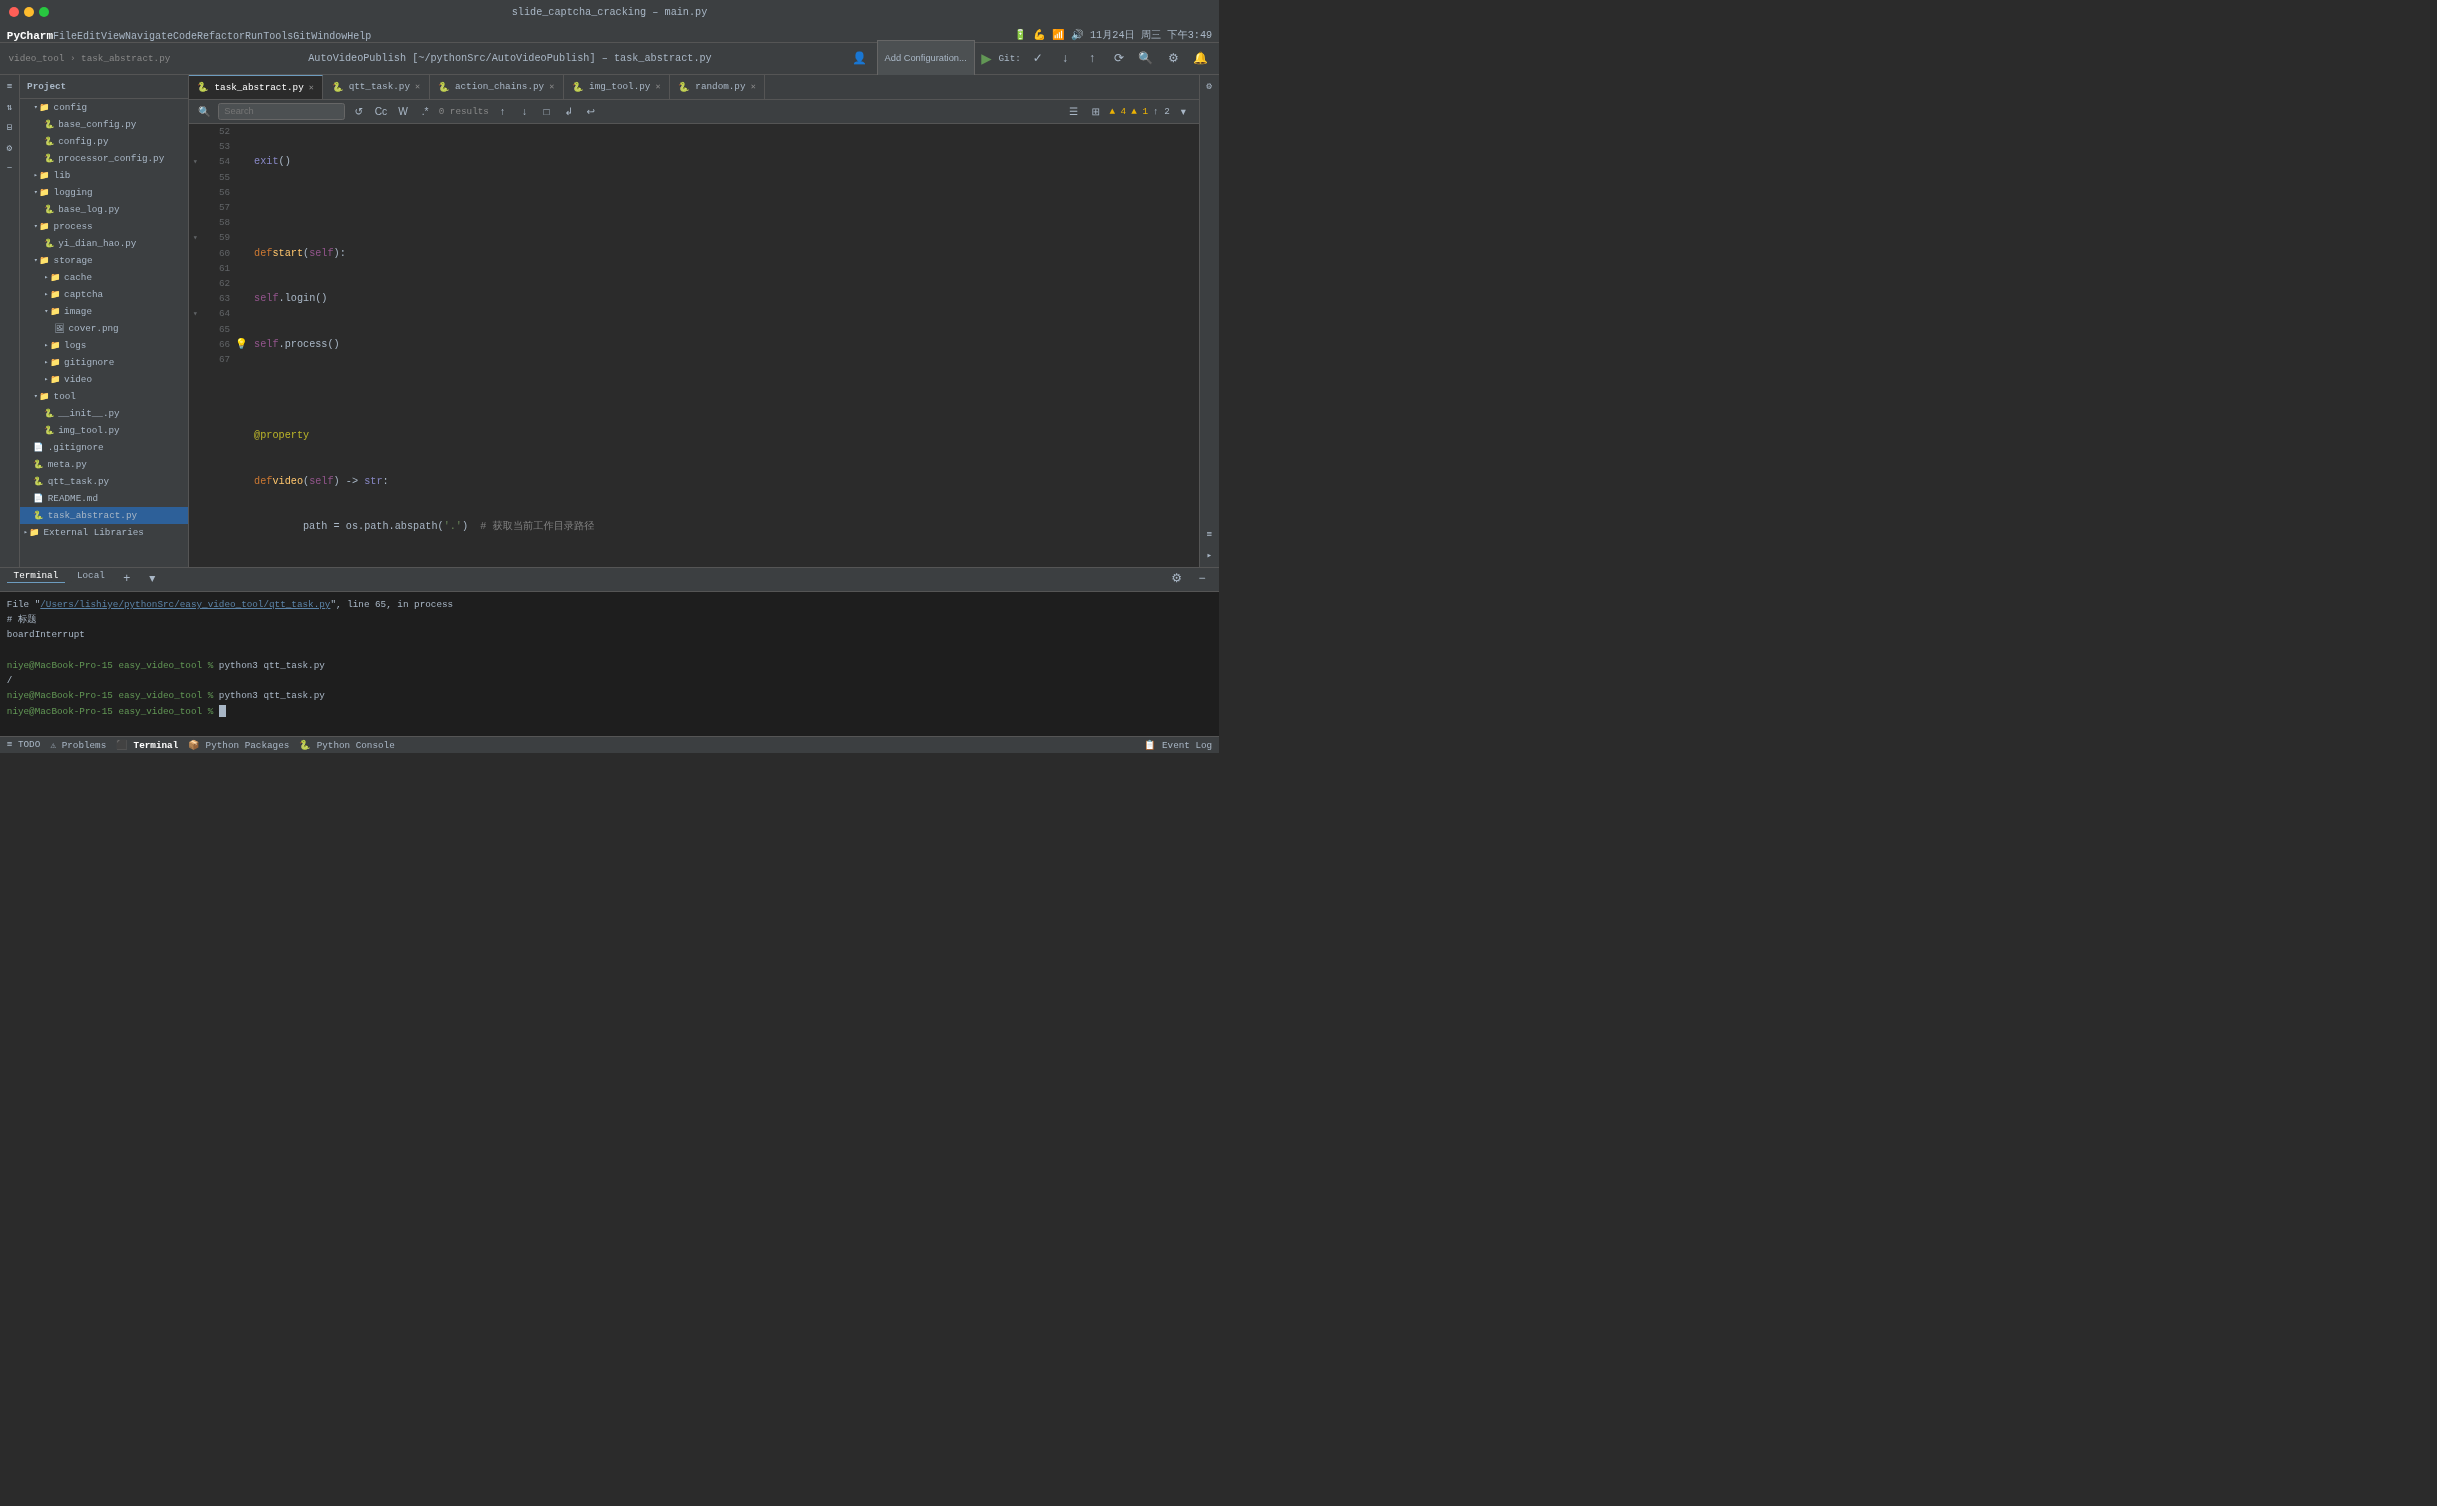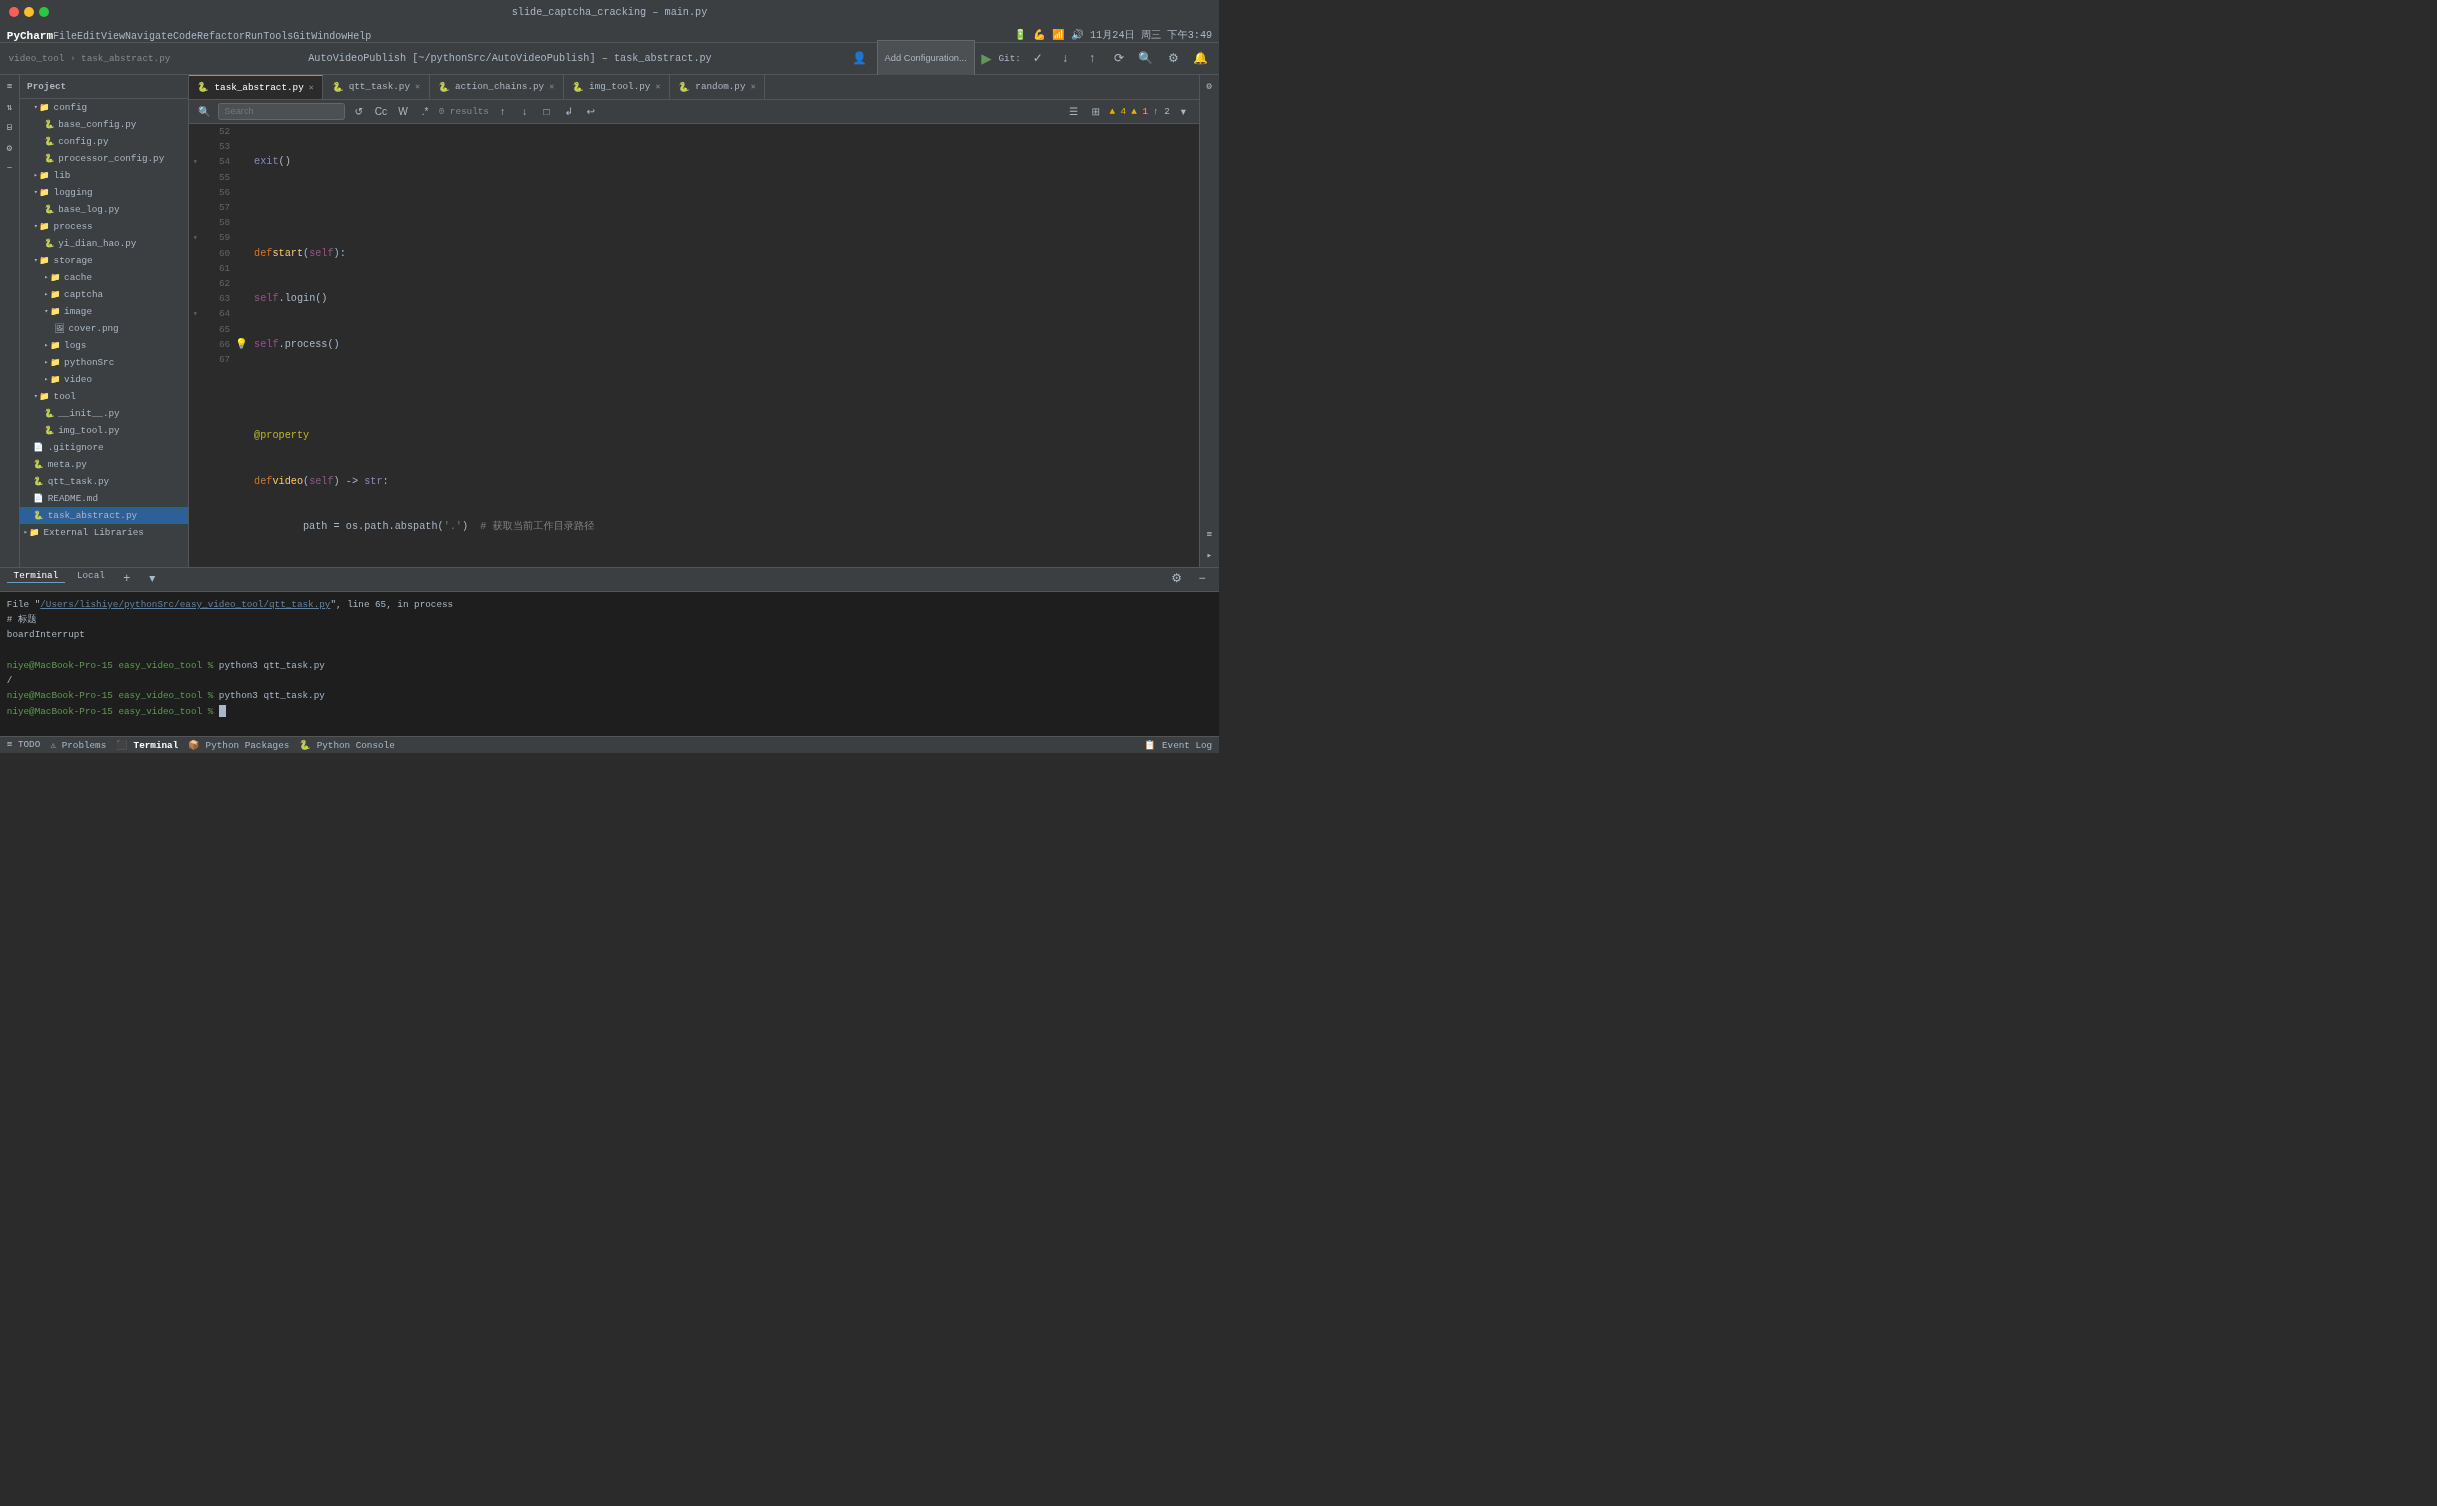--- a/index.html
+++ b/index.html
@@ -536,21 +536,21 @@
       <span>cover.png</span>
     </div>
     <div class="tree-item tree-indent-2">
       <span class="chevron">▸</span>
       <span class="folder-icon tree-icon">📁</span>
       <span>logs</span>
     </div>
     <div class="tree-item tree-indent-2">
       <span class="chevron">▸</span>
       <span class="folder-icon tree-icon">📁</span>
-      <span>pythonSrc</span>
+      <span>gitignore</span>
     </div>
     <div class="tree-item tree-indent-2">
       <span class="chevron">▸</span>
       <span class="folder-icon tree-icon">📁</span>
       <span>video</span>
     </div>
     <div class="tree-item tree-indent-1">
       <span class="chevron">▾</span>
       <span class="folder-icon tree-icon">📁</span>
       <span>tool</span>

